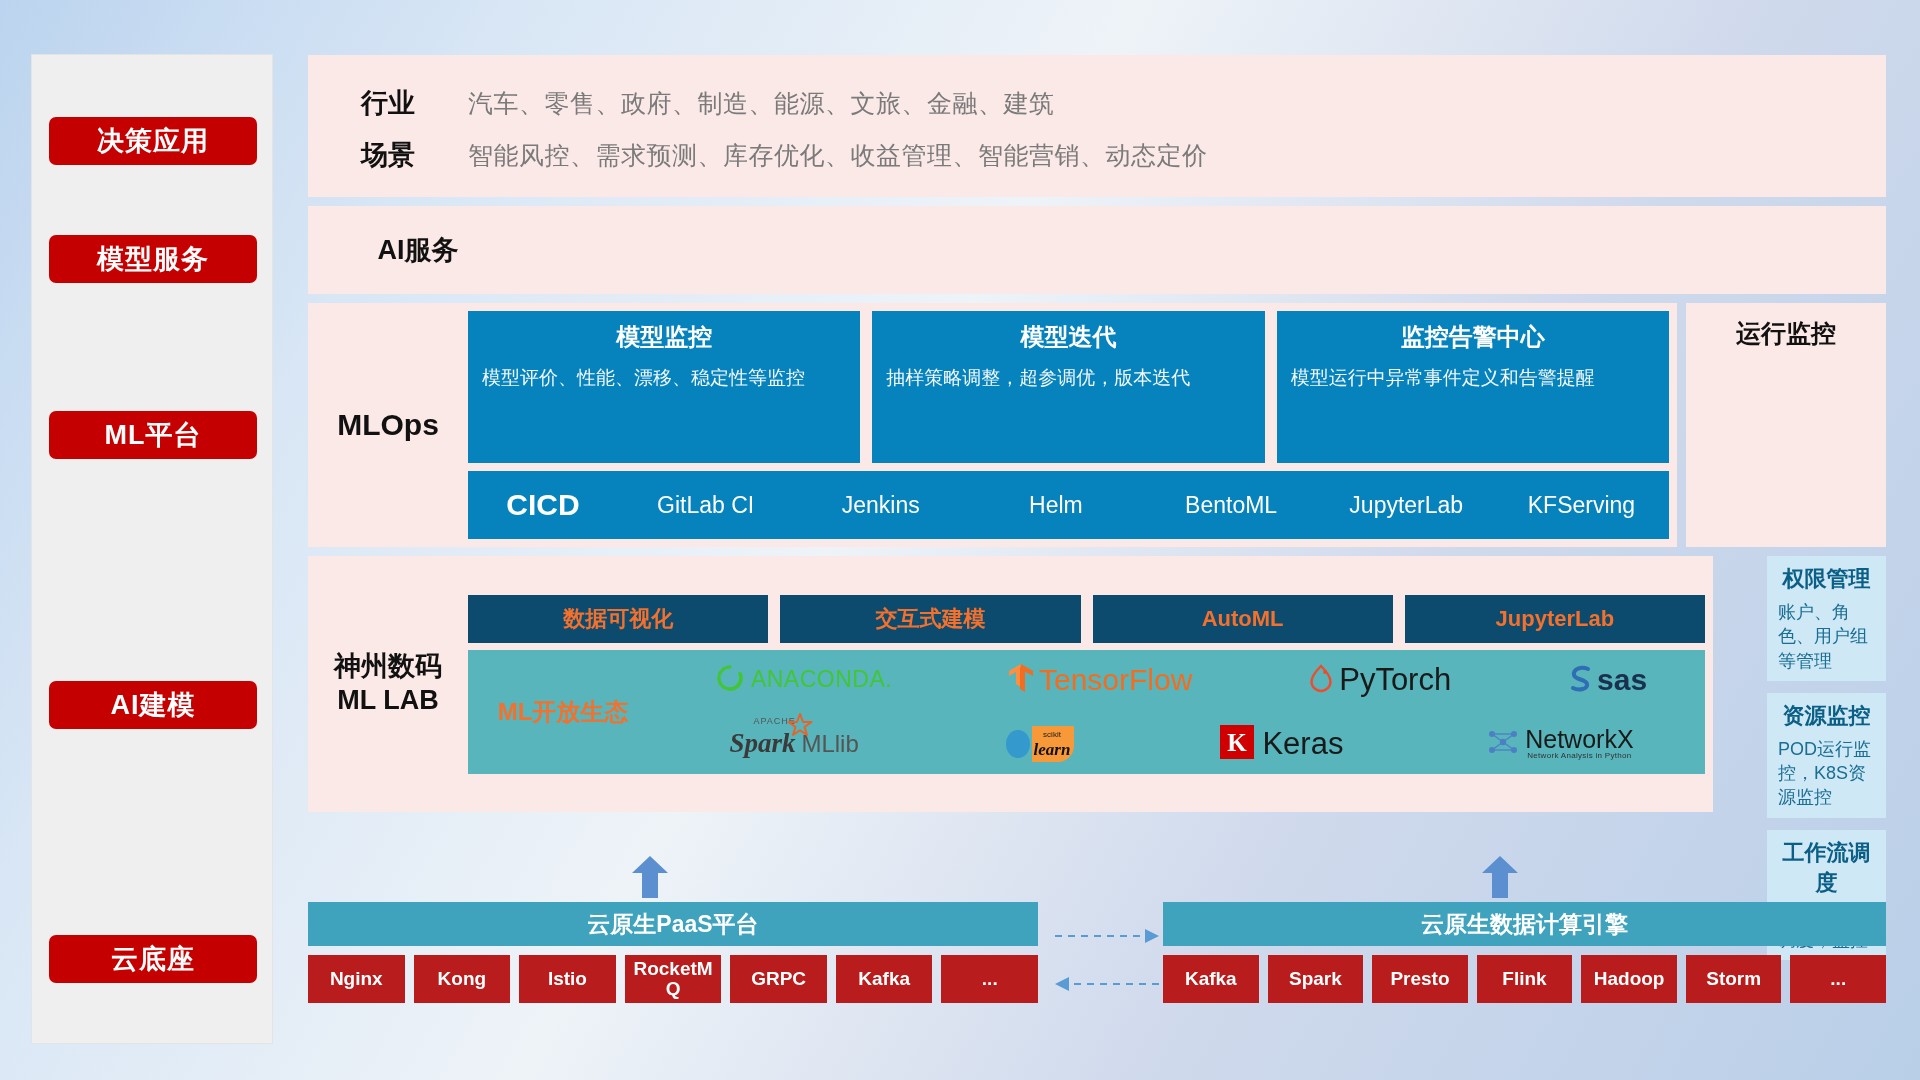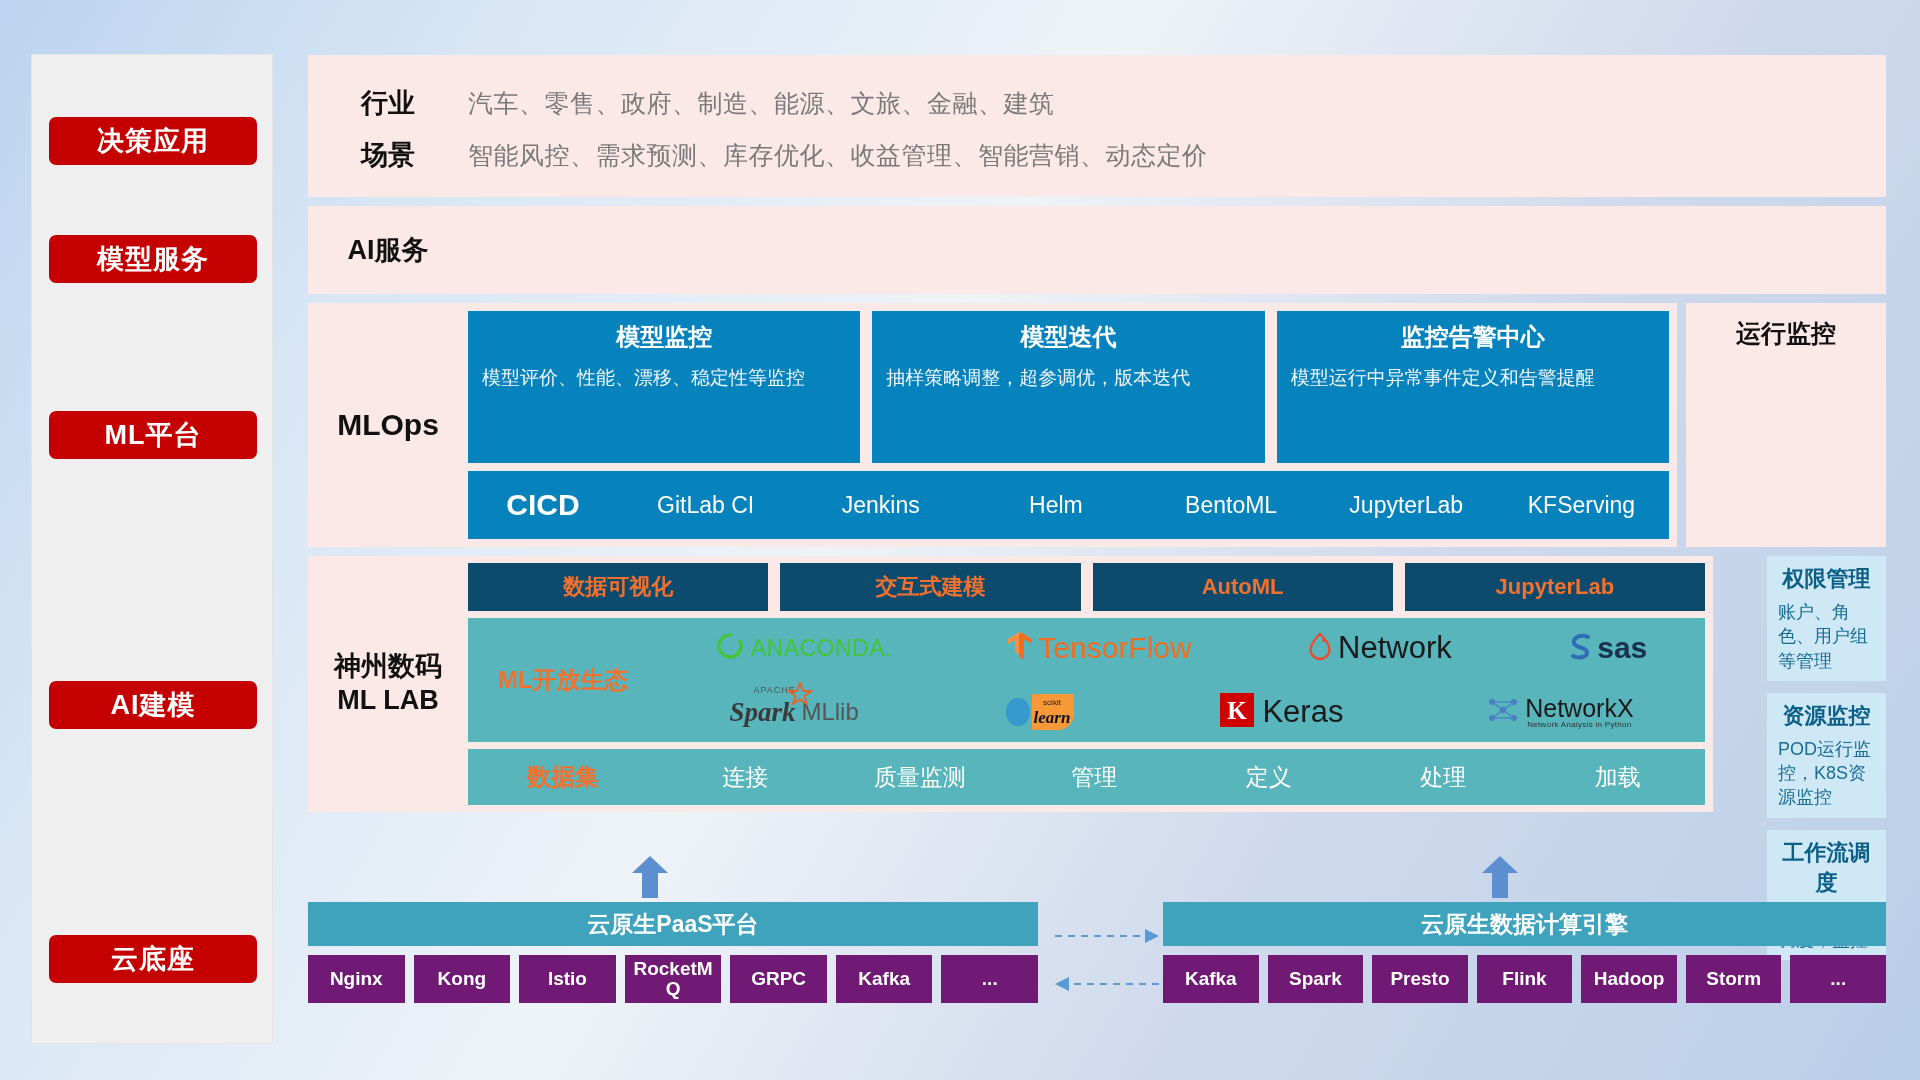--- a/index.html
+++ b/index.html
@@ -49,21 +49,21 @@
   #band-apps { height: 142px; padding: 22px 0 0 0; }
   .app-row { display: flex; align-items: center; height: 52px; }
   .app-label {
     width: 160px; text-align: center;
     font-size: 27px; font-weight: bold; color: #111;
     flex: none;
   }
   .app-values { font-size: 25px; color: #7a7a7a; letter-spacing: .5px; }
 
   
-  #band-aisvc { height: 88px; display: flex; align-items: center; }
+  #band-aisvc { height: 88px; display: flex; align-items: center; padding-left: 30px; }
   .svc-label {
     width: 160px; text-align: center; flex: none;
     font-size: 27px; font-weight: bold; color: #111;
   }
   .svc-items { flex: 1; display: flex; gap: 34px; padding-right: 34px; }
   .svc-chip {
     flex: 1; height: 46px; background: #b7b7b7;
     display: flex; align-items: center; justify-content: center;
     color: #efefef; font-size: 22px; font-weight: bold;
   }
@@ -164,21 +164,21 @@
   .cloud-group { position: absolute; top: 40px; }
   #cloud-paas { left: 0; width: 730px; }
   #cloud-data { left: 855px; width: 723px; }
   .cloud-header {
     height: 44px; background: #3fa3bd; color: #fff;
     display: flex; align-items: center; justify-content: center;
     font-size: 23px; font-weight: bold;
   }
   .cloud-chips { display: flex; gap: 9px; margin-top: 9px; }
   .cloud-chip {
-    flex: 1; height: 48px; background: #701a75; color: #fff;
+    flex: 1; height: 48px; background: #b91c1c; color: #fff;
     display: flex; align-items: center; justify-content: center;
     font-size: 19px; font-weight: bold; text-align: center; line-height: 1.05;
     padding: 0 2px; word-break: break-word;
   }
   .up-arrow {
     position: absolute; width: 44px; height: 42px;
   }
   .up-arrow svg { width: 100%; height: 100%; }
   #arrow-paas { left: 320px; top: -6px; }
   #arrow-data { left: 1170px; top: -6px; }
@@ -298,21 +298,21 @@
                 <span style="color:#f36d21;font-size:30px;">TensorFlow</span>
               </div>
 
               <div style="display:flex;align-items:center;gap:5px;">
                 <span>
                   <svg width="26" height="30" viewBox="0 0 26 30">
                     <path d="M13 3 C6 10 3.5 14 3.5 18.5 A9.5 9.5 0 0 0 22.5 18.5 C22.5 14 20 10 13 3 Z" fill="none" stroke="#ee4c2c" stroke-width="2.4"></path>
                     <circle cx="17" cy="9" r="1.9" fill="#ee4c2c"></circle>
                   </svg>
                 </span>
-                <span style="color:#1a1a1a;font-size:31px;">Network</span>
+                <span style="color:#1a1a1a;font-size:31px;">PyTorch</span>
               </div>
 
               <div style="display:flex;align-items:center;gap:2px;">
                 <span>
                   <svg width="28" height="30" viewBox="0 0 28 30">
                     <path d="M21 6 C14 3 6 6 7 12 C8 17 19 16 20 21 C21 26 12 28 6 25" fill="none" stroke="#2f6db5" stroke-width="4" stroke-linecap="round"></path>
                   </svg>
                 </span>
                 <span style="color:#19314f;font-size:30px;font-weight:bold;">sas</span>
               </div>
@@ -375,29 +375,20 @@
                 <span style="display:flex;flex-direction:column;line-height:1;">
                   <span style="color:#1a1a1a;font-size:25px;">NetworkX</span>
                   <span style="color:#333;font-size:8px;letter-spacing:.3px;">Network Analysis in Python</span>
                 </span>
               </div>
             </div>
 
           </div>
         </div>
 
-        <div class="lab-data">
-          <div class="data-label">数据集</div>
-          <div class="data-item">连接</div>
-          <div class="data-item">质量监测</div>
-          <div class="data-item">管理</div>
-          <div class="data-item">定义</div>
-          <div class="data-item">处理</div>
-          <div class="data-item">加载</div>
-        </div>
 
       </div>
     </div>
 
     <div id="col-monitor2">
       <div class="mon-card">
         <div class="mon-card-title">权限管理</div>
         <div class="mon-card-desc">账户、角色、用户组等管理</div>
       </div>
       <div class="mon-card">

